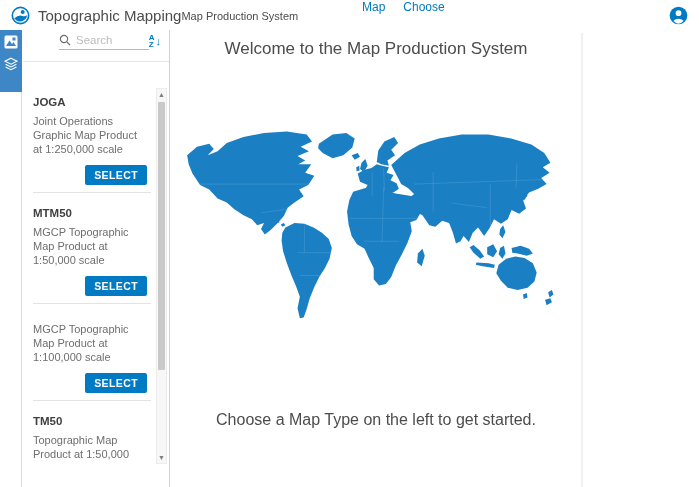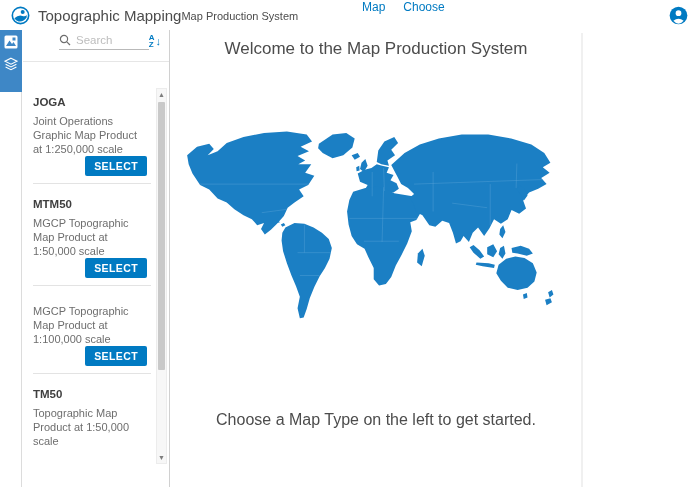--- a/index.html
+++ b/index.html
@@ -44,21 +44,21 @@
   .sort-az .arrow { font-size:11px; font-weight:normal; margin-left:1px; }
   .panel-divider { border-bottom:1px solid #e6e6e6; margin-top:5px; }
 
   
   .list { position:absolute; top:58px; left:0; width:134px; height:376px; overflow:hidden; }
   .item { padding:6px 6px 6px 10px; }
   .item-inner { border-bottom:1px solid #e3e3e3; padding-bottom:7px; }
   .item:last-child .item-inner { border-bottom:none; }
   .item-name { font-size:11.5px; font-weight:bold; color:#3f3f3f; padding-top:2px; }
   .item-desc { font-size:11px; color:var(--text-muted); line-height:14px; margin-top:6px; width:112px; }
-  .item-actions { text-align:right; padding-right:4px; }
+  .item-actions { text-align:right; margin-top:9px; padding-right:4px; }
   .select-btn { background:var(--button-bg); color:var(--button-text); border:none;
     font-family:"Liberation Sans",sans-serif; font-size:10.5px; font-weight:bold;
     letter-spacing:.4px; padding:4px 9px; border-radius:2px; cursor:pointer; }
 
   
   .vscroll { position:absolute; top:58px; right:2px; width:11px; height:376px;
     background:#f7f7f7; border:1px solid #ececec; }
   .vscroll .arr { position:absolute; left:0; width:100%; text-align:center; font-size:7px; color:#7d7d7d; }
   .vscroll .arr.up { top:2px; } .vscroll .arr.down { bottom:2px; }
   .vscroll .thumb { position:absolute; top:13px; left:1px; width:7px; height:268px;

